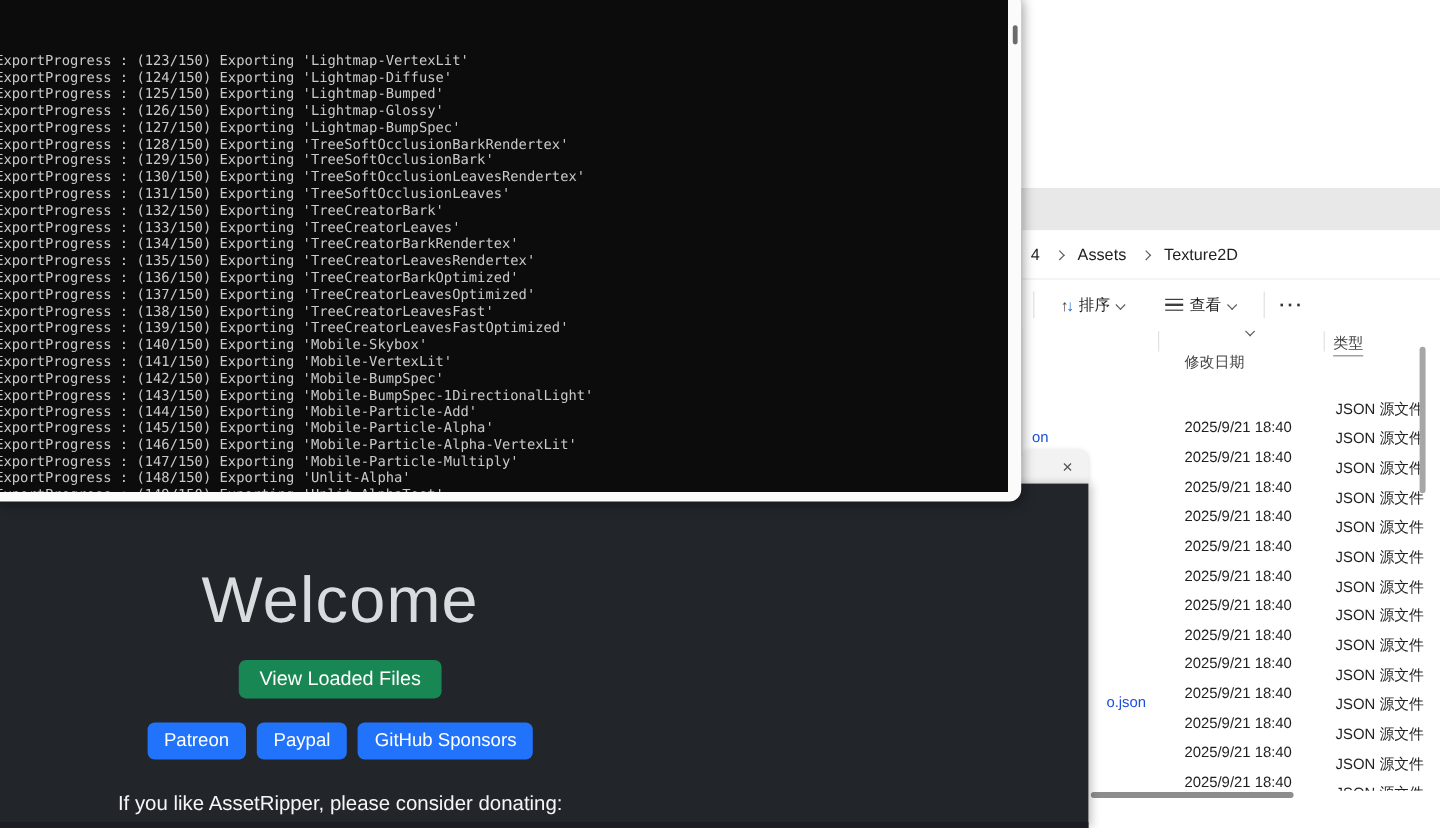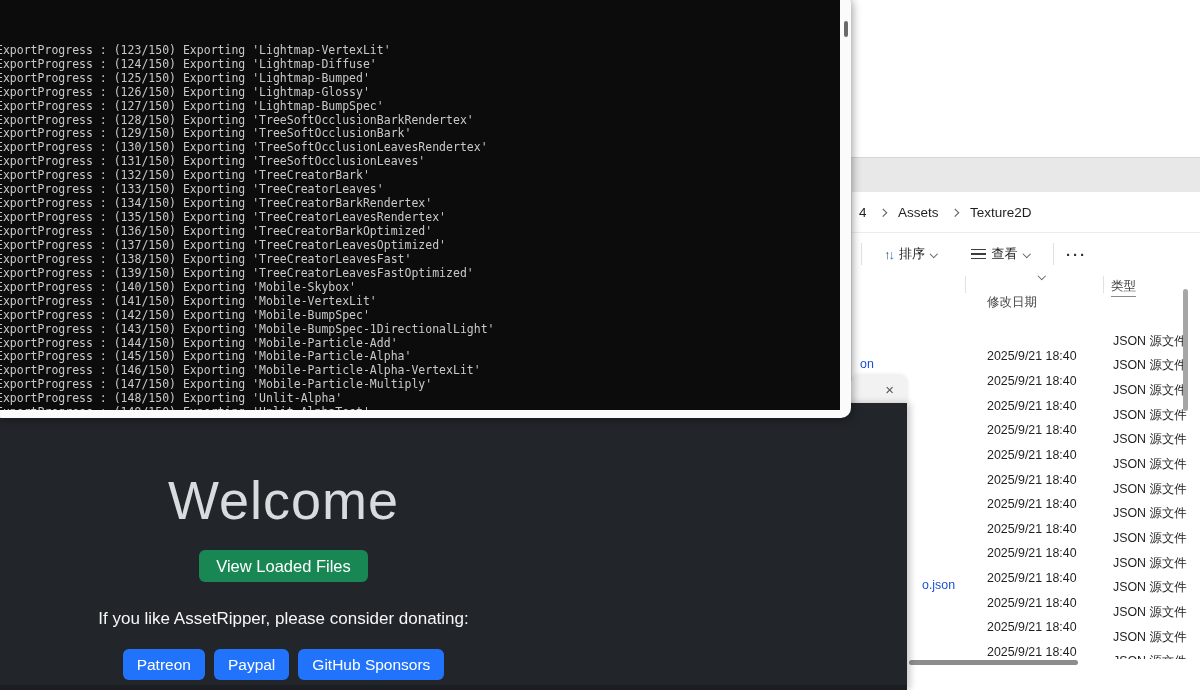--- a/index.html
+++ b/index.html
@@ -184,26 +184,26 @@
 <div class="frag" style="left:908px; top:578px; z-index:3;margin-left:14px;">o.json</div>
 
 <div id="ar-titlebar">
   <span id="ar-close">×</span>
 </div>
 
 <div id="ar-window">
   <div id="ar-content">
     <div id="welcome">Welcome</div>
     <button class="btn" id="view-files">View Loaded Files</button>
-    <div id="donate-line">If you like AssetRipper, please consider donating:</div>
     <div id="donate-row">
       <button class="btn">Patreon</button>
       <button class="btn">Paypal</button>
       <button class="btn">GitHub Sponsors</button>
     </div>
+    <div id="donate-line">If you like AssetRipper, please consider donating:</div>
   </div>
   <div id="ar-bottomstrip"></div>
 </div>
 
 <div id="terminal">
   <div id="term-screen">
     <div id="term-lines">
       
     <div>ExportProgress : (123/150) Exporting 'Lightmap-VertexLit'</div><div>ExportProgress : (124/150) Exporting 'Lightmap-Diffuse'</div><div>ExportProgress : (125/150) Exporting 'Lightmap-Bumped'</div><div>ExportProgress : (126/150) Exporting 'Lightmap-Glossy'</div><div>ExportProgress : (127/150) Exporting 'Lightmap-BumpSpec'</div><div>ExportProgress : (128/150) Exporting 'TreeSoftOcclusionBarkRendertex'</div><div>ExportProgress : (129/150) Exporting 'TreeSoftOcclusionBark'</div><div>ExportProgress : (130/150) Exporting 'TreeSoftOcclusionLeavesRendertex'</div><div>ExportProgress : (131/150) Exporting 'TreeSoftOcclusionLeaves'</div><div>ExportProgress : (132/150) Exporting 'TreeCreatorBark'</div><div>ExportProgress : (133/150) Exporting 'TreeCreatorLeaves'</div><div>ExportProgress : (134/150) Exporting 'TreeCreatorBarkRendertex'</div><div>ExportProgress : (135/150) Exporting 'TreeCreatorLeavesRendertex'</div><div>ExportProgress : (136/150) Exporting 'TreeCreatorBarkOptimized'</div><div>ExportProgress : (137/150) Exporting 'TreeCreatorLeavesOptimized'</div><div>ExportProgress : (138/150) Exporting 'TreeCreatorLeavesFast'</div><div>ExportProgress : (139/150) Exporting 'TreeCreatorLeavesFastOptimized'</div><div>ExportProgress : (140/150) Exporting 'Mobile-Skybox'</div><div>ExportProgress : (141/150) Exporting 'Mobile-VertexLit'</div><div>ExportProgress : (142/150) Exporting 'Mobile-BumpSpec'</div><div>ExportProgress : (143/150) Exporting 'Mobile-BumpSpec-1DirectionalLight'</div><div>ExportProgress : (144/150) Exporting 'Mobile-Particle-Add'</div><div>ExportProgress : (145/150) Exporting 'Mobile-Particle-Alpha'</div><div>ExportProgress : (146/150) Exporting 'Mobile-Particle-Alpha-VertexLit'</div><div>ExportProgress : (147/150) Exporting 'Mobile-Particle-Multiply'</div><div>ExportProgress : (148/150) Exporting 'Unlit-Alpha'</div><div>ExportProgress : (149/150) Exporting 'Unlit-AlphaTest'</div></div>
   </div>

